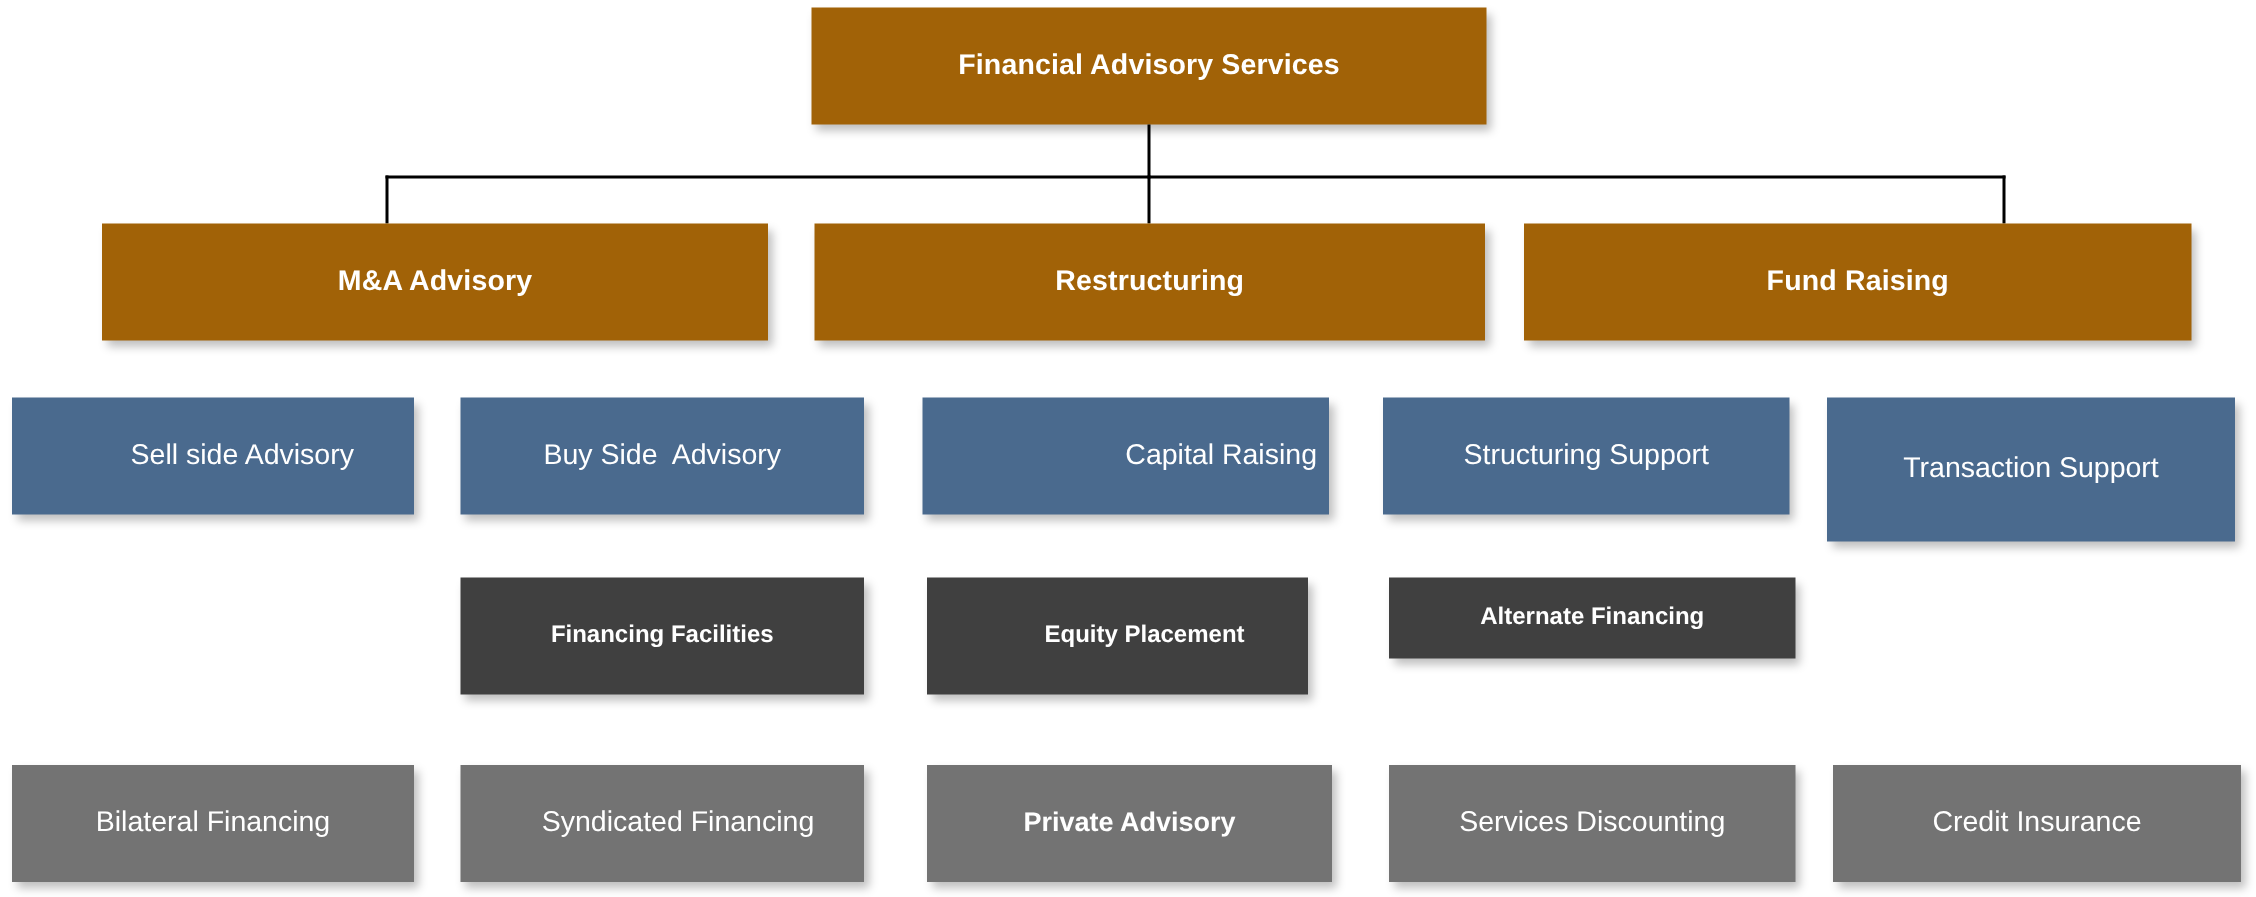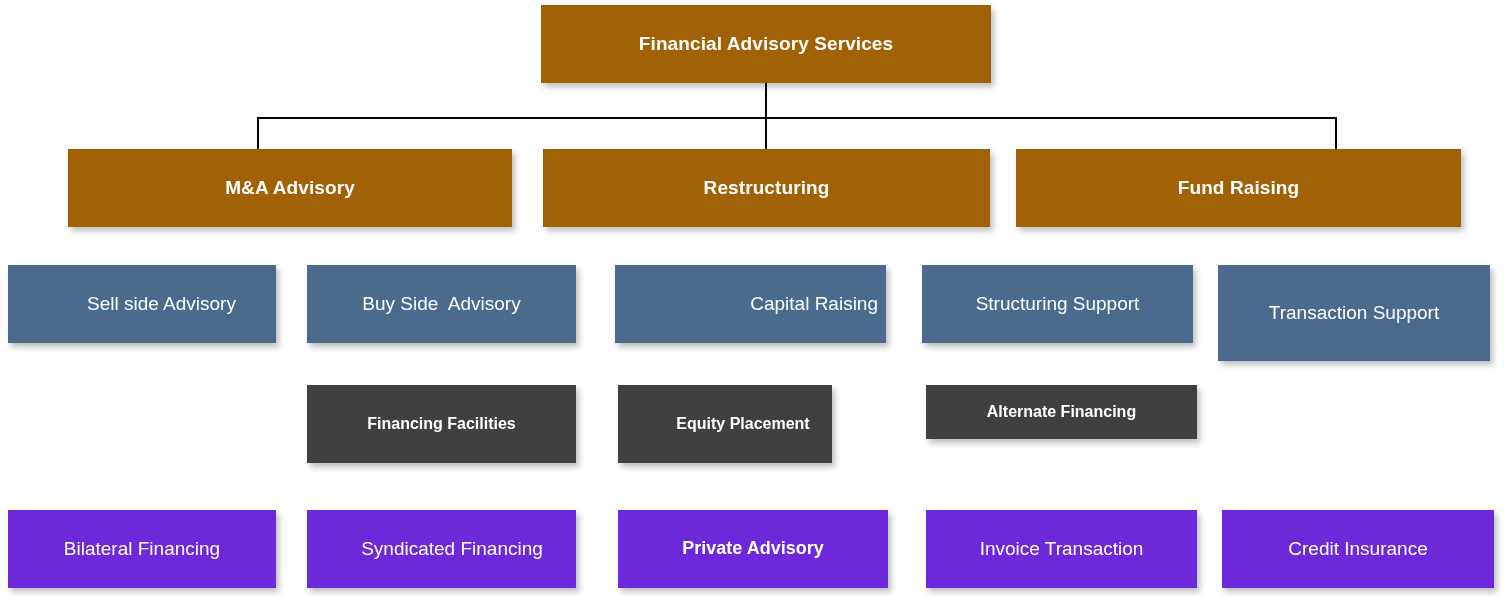--- a/index.html
+++ b/index.html
@@ -46,21 +46,21 @@
     background: #4A6A8E;
     font-weight: normal;
     font-size: 19px;
   }
   .tier-cyan {
     background: #404040;
     font-weight: bold;
     font-size: 16px;
   }
   .tier-blue {
-    background: #6d28d9;
+    background: #737373;
     font-weight: normal;
     font-size: 19px;
   }
   .tier-blue.is-bold,
   .tier-slate.is-bold {
     font-weight: bold;
     font-size: 18px;
   }
 
   .node-label {
@@ -124,41 +124,41 @@
   </div>
 
   <div class="node tier-slate" style="left:1218px; top:265px; width:272px; height:96px;">
     <span class="node-label">Transaction Support</span>
   </div>
 
   <div class="node tier-cyan" style="left:307px; top:385px; width:269px; height:78px;">
     <span class="node-label">Financing Facilities</span>
   </div>
 
-  <div class="node tier-cyan" style="left:618px; top:385px; width:214px; height:78px;padding-left:44px;">
+  <div class="node tier-cyan" style="left:618px; top:385px; width:254px; height:78px;padding-left:44px;">
     <span class="node-label">Equity Placement</span>
   </div>
 
   <div class="node tier-cyan" style="left:926px; top:385px; width:271px; height:54px;">
     <span class="node-label">Alternate Financing</span>
   </div>
 
   <div class="node tier-blue" style="left:8px; top:510px; width:268px; height:78px;">
     <span class="node-label">Bilateral Financing</span>
   </div>
 
   <div class="node tier-blue" style="left:307px; top:510px; width:269px; height:78px;padding-left:29px;">
     <span class="node-label">Syndicated Financing</span>
   </div>
 
   <div class="node tier-blue is-bold" style="left:618px; top:510px; width:270px; height:78px;">
     <span class="node-label">Private Advisory</span>
   </div>
 
   <div class="node tier-blue" style="left:926px; top:510px; width:271px; height:78px;">
-    <span class="node-label">Invoice Transaction</span>
+    <span class="node-label">Services Discounting</span>
   </div>
 
   <div class="node tier-blue" style="left:1222px; top:510px; width:272px; height:78px;">
     <span class="node-label">Credit Insurance</span>
   </div>
 
 </div>
 
 </body></html>

